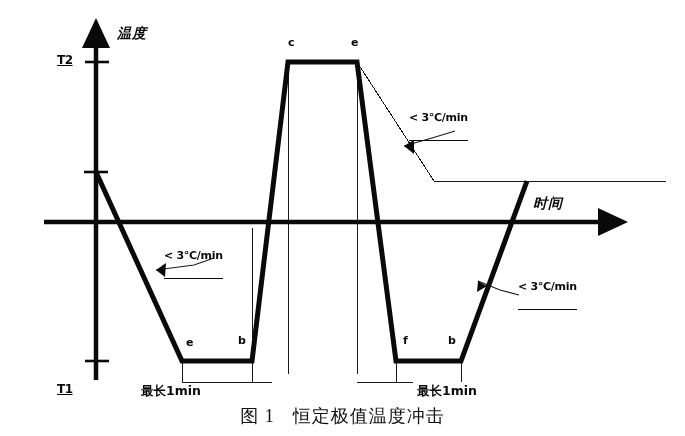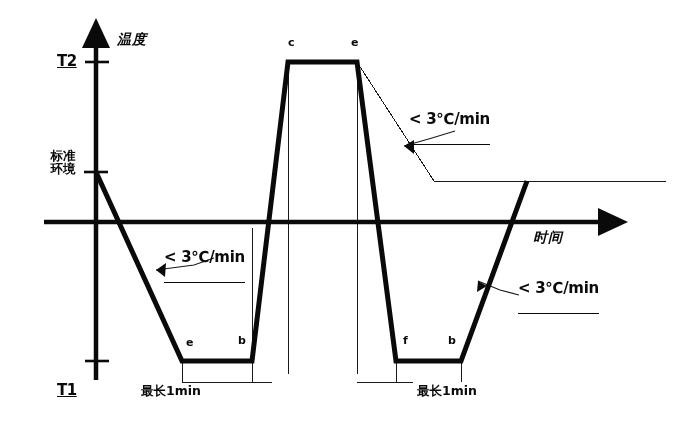--- a/index.html
+++ b/index.html
@@ -41,21 +41,21 @@
     font-family: "DejaVu Sans", "Liberation Sans", sans-serif;
     font-weight: 700;
     font-size: 14px;
     font-style: italic;
     letter-spacing: 1px;
   }
 
   .tick-name {
     font-family: "DejaVu Sans", "Liberation Sans", sans-serif;
     font-weight: 700;
-    font-size: 15px;
+    font-size: 12px;
     letter-spacing: -0.5px;
     text-decoration: underline;
   }
 
   .env-name {
     font-family: "DejaVu Sans", "Liberation Sans", sans-serif;
     font-weight: 700;
     font-size: 12.5px;
     text-align: center;
     line-height: 1.0;
@@ -63,21 +63,21 @@
 
   .pt-name {
     font-family: "DejaVu Sans", "Liberation Sans", sans-serif;
     font-weight: 700;
     font-size: 11px;
   }
 
   .rate-name {
     font-family: "DejaVu Sans", "Liberation Sans", sans-serif;
     font-weight: 700;
-    font-size: 15px;
+    font-size: 11px;
     letter-spacing: -0.3px;
     border-bottom: 1.6px solid #0a0a0a;
     padding-bottom: 16px;
   }
 
   .dur-name {
     font-family: "DejaVu Sans", "Liberation Sans", sans-serif;
     font-weight: 700;
     font-size: 12.5px;
     letter-spacing: 0px;
@@ -147,28 +147,26 @@
     </g>
     <g fill="#0a0a0a">
       <polygon points="96,18 82,48 110,48"></polygon>
       <polygon points="628,222 598,208 598,236"></polygon>
     </g>
 
     <polyline fill="none" stroke="#0a0a0a" stroke-width="5" stroke-linejoin="miter" stroke-linecap="butt" points="96,172 182,361 252,361 288,62 357,62 396,361 461,361 527,181"></polyline>
 
   </svg>
 
-  <div class="lbl axis-name" style="left:117px; top:32px;">温度</div>
+  <div class="lbl axis-name" style="left:117px; top:26px;">温度</div>
 
-  <div class="lbl axis-name" style="left:533px; top:196px;margin-top:34px;">时间</div>
+  <div class="lbl axis-name" style="left:533px; top:196px;">时间</div>
 
   <div class="lbl tick-name" style="left:57px; top:54px;">T2</div>
 
-  <div class="lbl env-name" style="left:38px; top:150px; width:50px;">标准
-环境</div>
 
   <div class="lbl tick-name" style="left:57px; top:353px;margin-top:30px;">T1</div>
 
   <div class="lbl pt-name" style="left:186px; top:337px;">e</div>
 
   <div class="lbl pt-name" style="left:238px; top:335px;">b</div>
 
   <div class="lbl pt-name" style="left:288px; top:37px;">c</div>
 
   <div class="lbl pt-name" style="left:351px; top:37px;">e</div>
@@ -180,14 +178,17 @@
   <div class="lbl rate-name" style="left:164px; top:250px;">&lt; 3℃/min</div>
 
   <div class="lbl rate-name" style="left:409px; top:112px;">&lt; 3℃/min</div>
 
   <div class="lbl rate-name" style="left:518px; top:281px;">&lt; 3℃/min</div>
 
   <div class="lbl dur-name" style="left:141px; top:372px;">最长1min</div>
 
   <div class="lbl dur-name" style="left:417px; top:372px;">最长1min</div>
 
+  <div class="caption">
+    <span>图 1</span><span class="gap"></span><span>恒定极值温度冲击</span>
+  </div>
 
 </div>
 
 </body></html>

